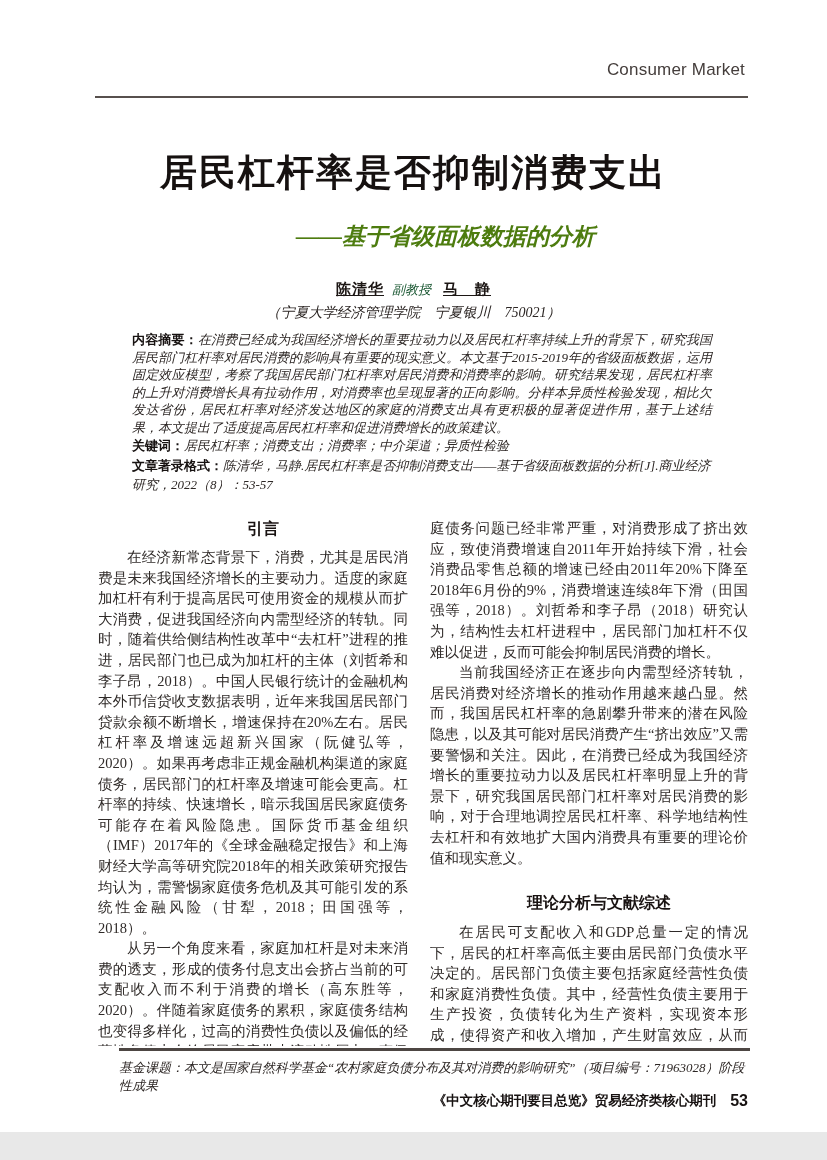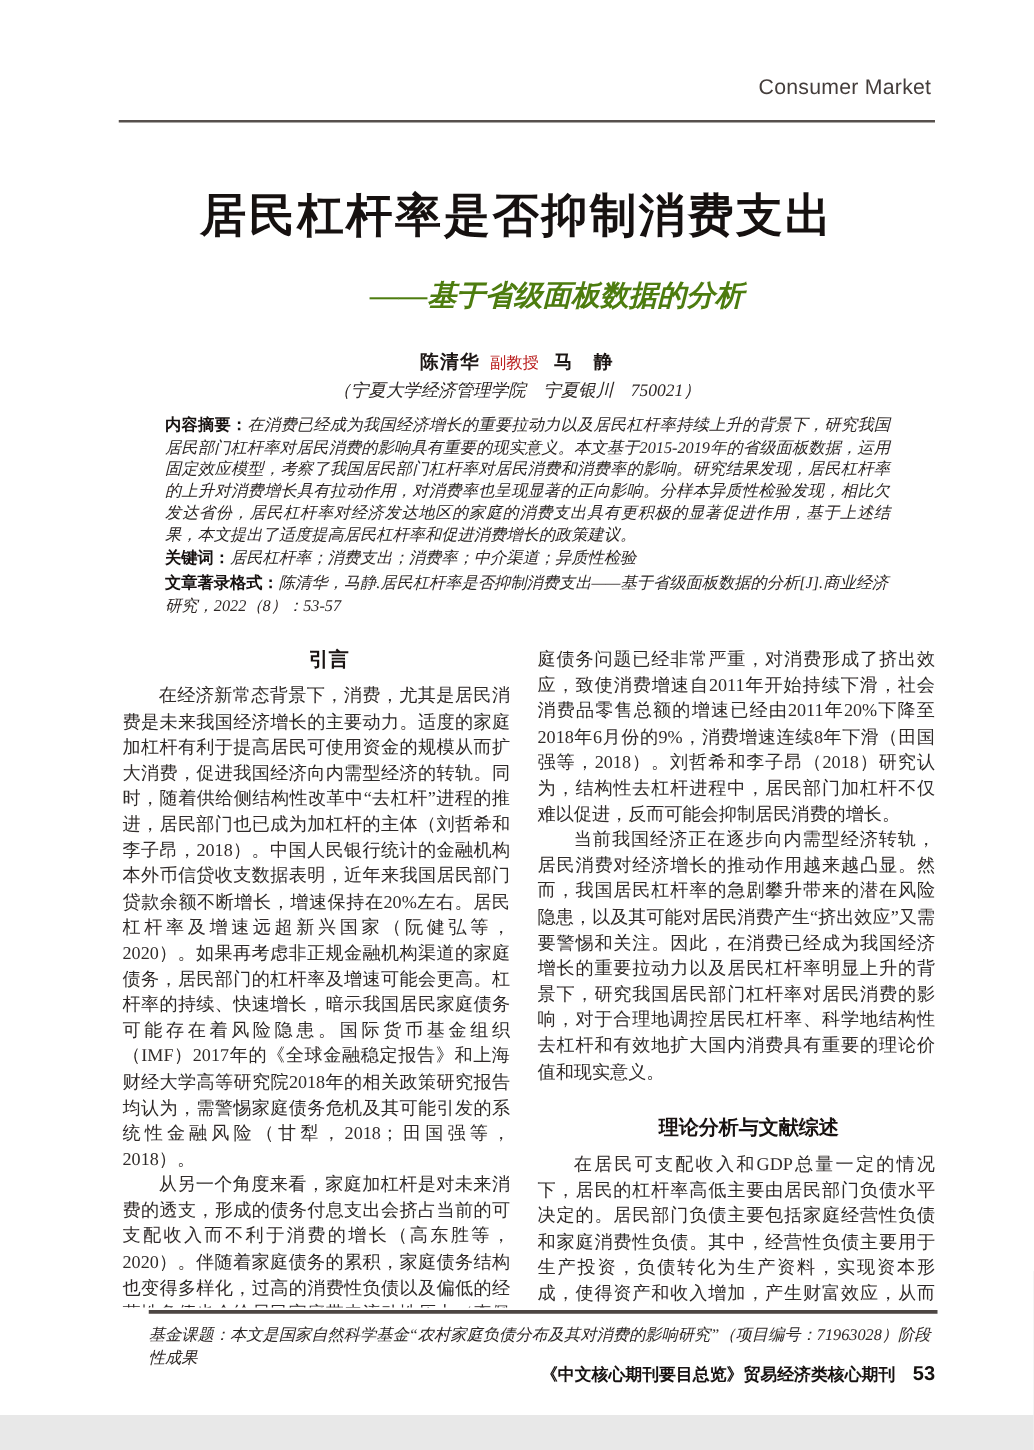--- a/index.html
+++ b/index.html
@@ -33,24 +33,24 @@
     position:absolute;top:221px;left:0;width:100%;
     text-align:center;
     font-size:23px;font-weight:600;font-style:italic;color:#4d7c0f;padding-left:32px;
   }
   .authors{
     position:absolute;top:280px;left:0;width:100%;
     text-align:center;font-size:15px;color:#1c1614;
   }
   .authors .author{
     font-family:"Liberation Sans","DejaVu Sans",sans-serif;
-    font-weight:bold;letter-spacing:1px;
+    font-weight:bold;letter-spacing:1px;text-decoration:underline;
   }
   .authors .author-title{
-    font-size:13px;margin:16px 12px 0 8px;color:#b91c1c;
+    font-style:italic;font-size:13px;margin:16px 12px 0 8px;color:#14532d;
   }
   .affiliation{
     position:absolute;top:304px;left:0;width:100%;
     text-align:center;font-style:italic;font-size:14px;color:#2c2624;
   }
   
   .meta{
     position:absolute;left:132px;top:331px;width:580px;
     font-size:13px;color:#2c2624;
   }

